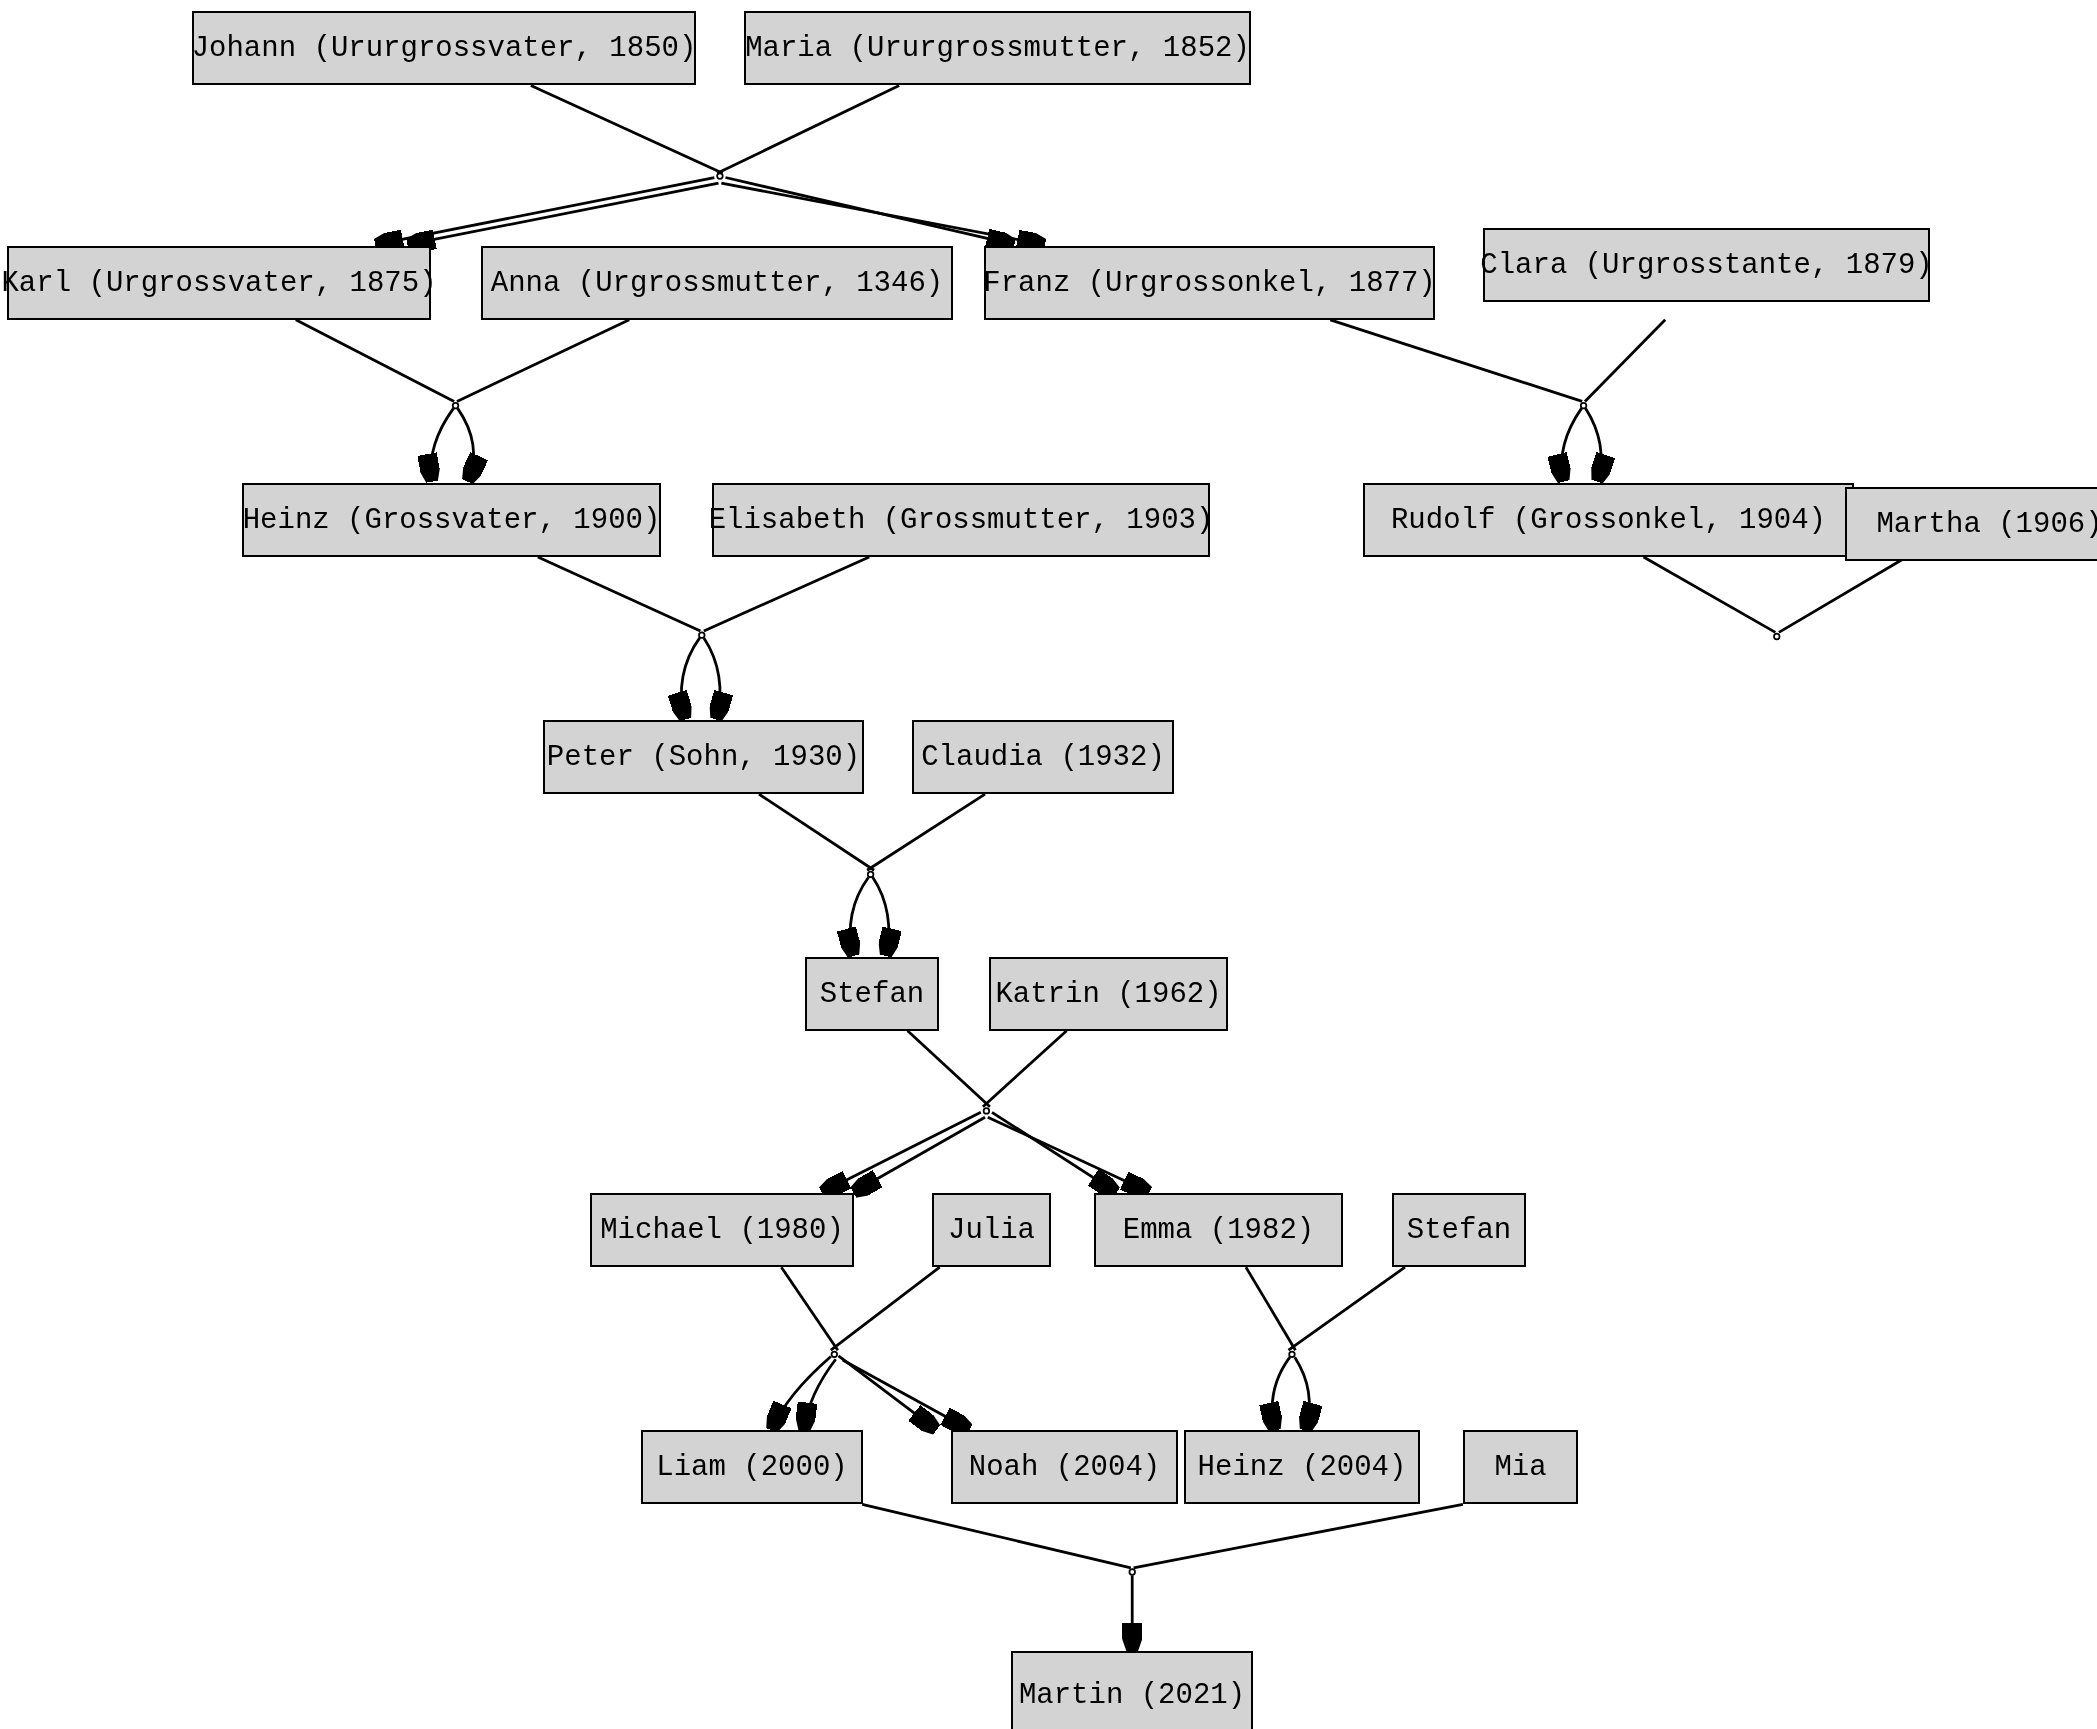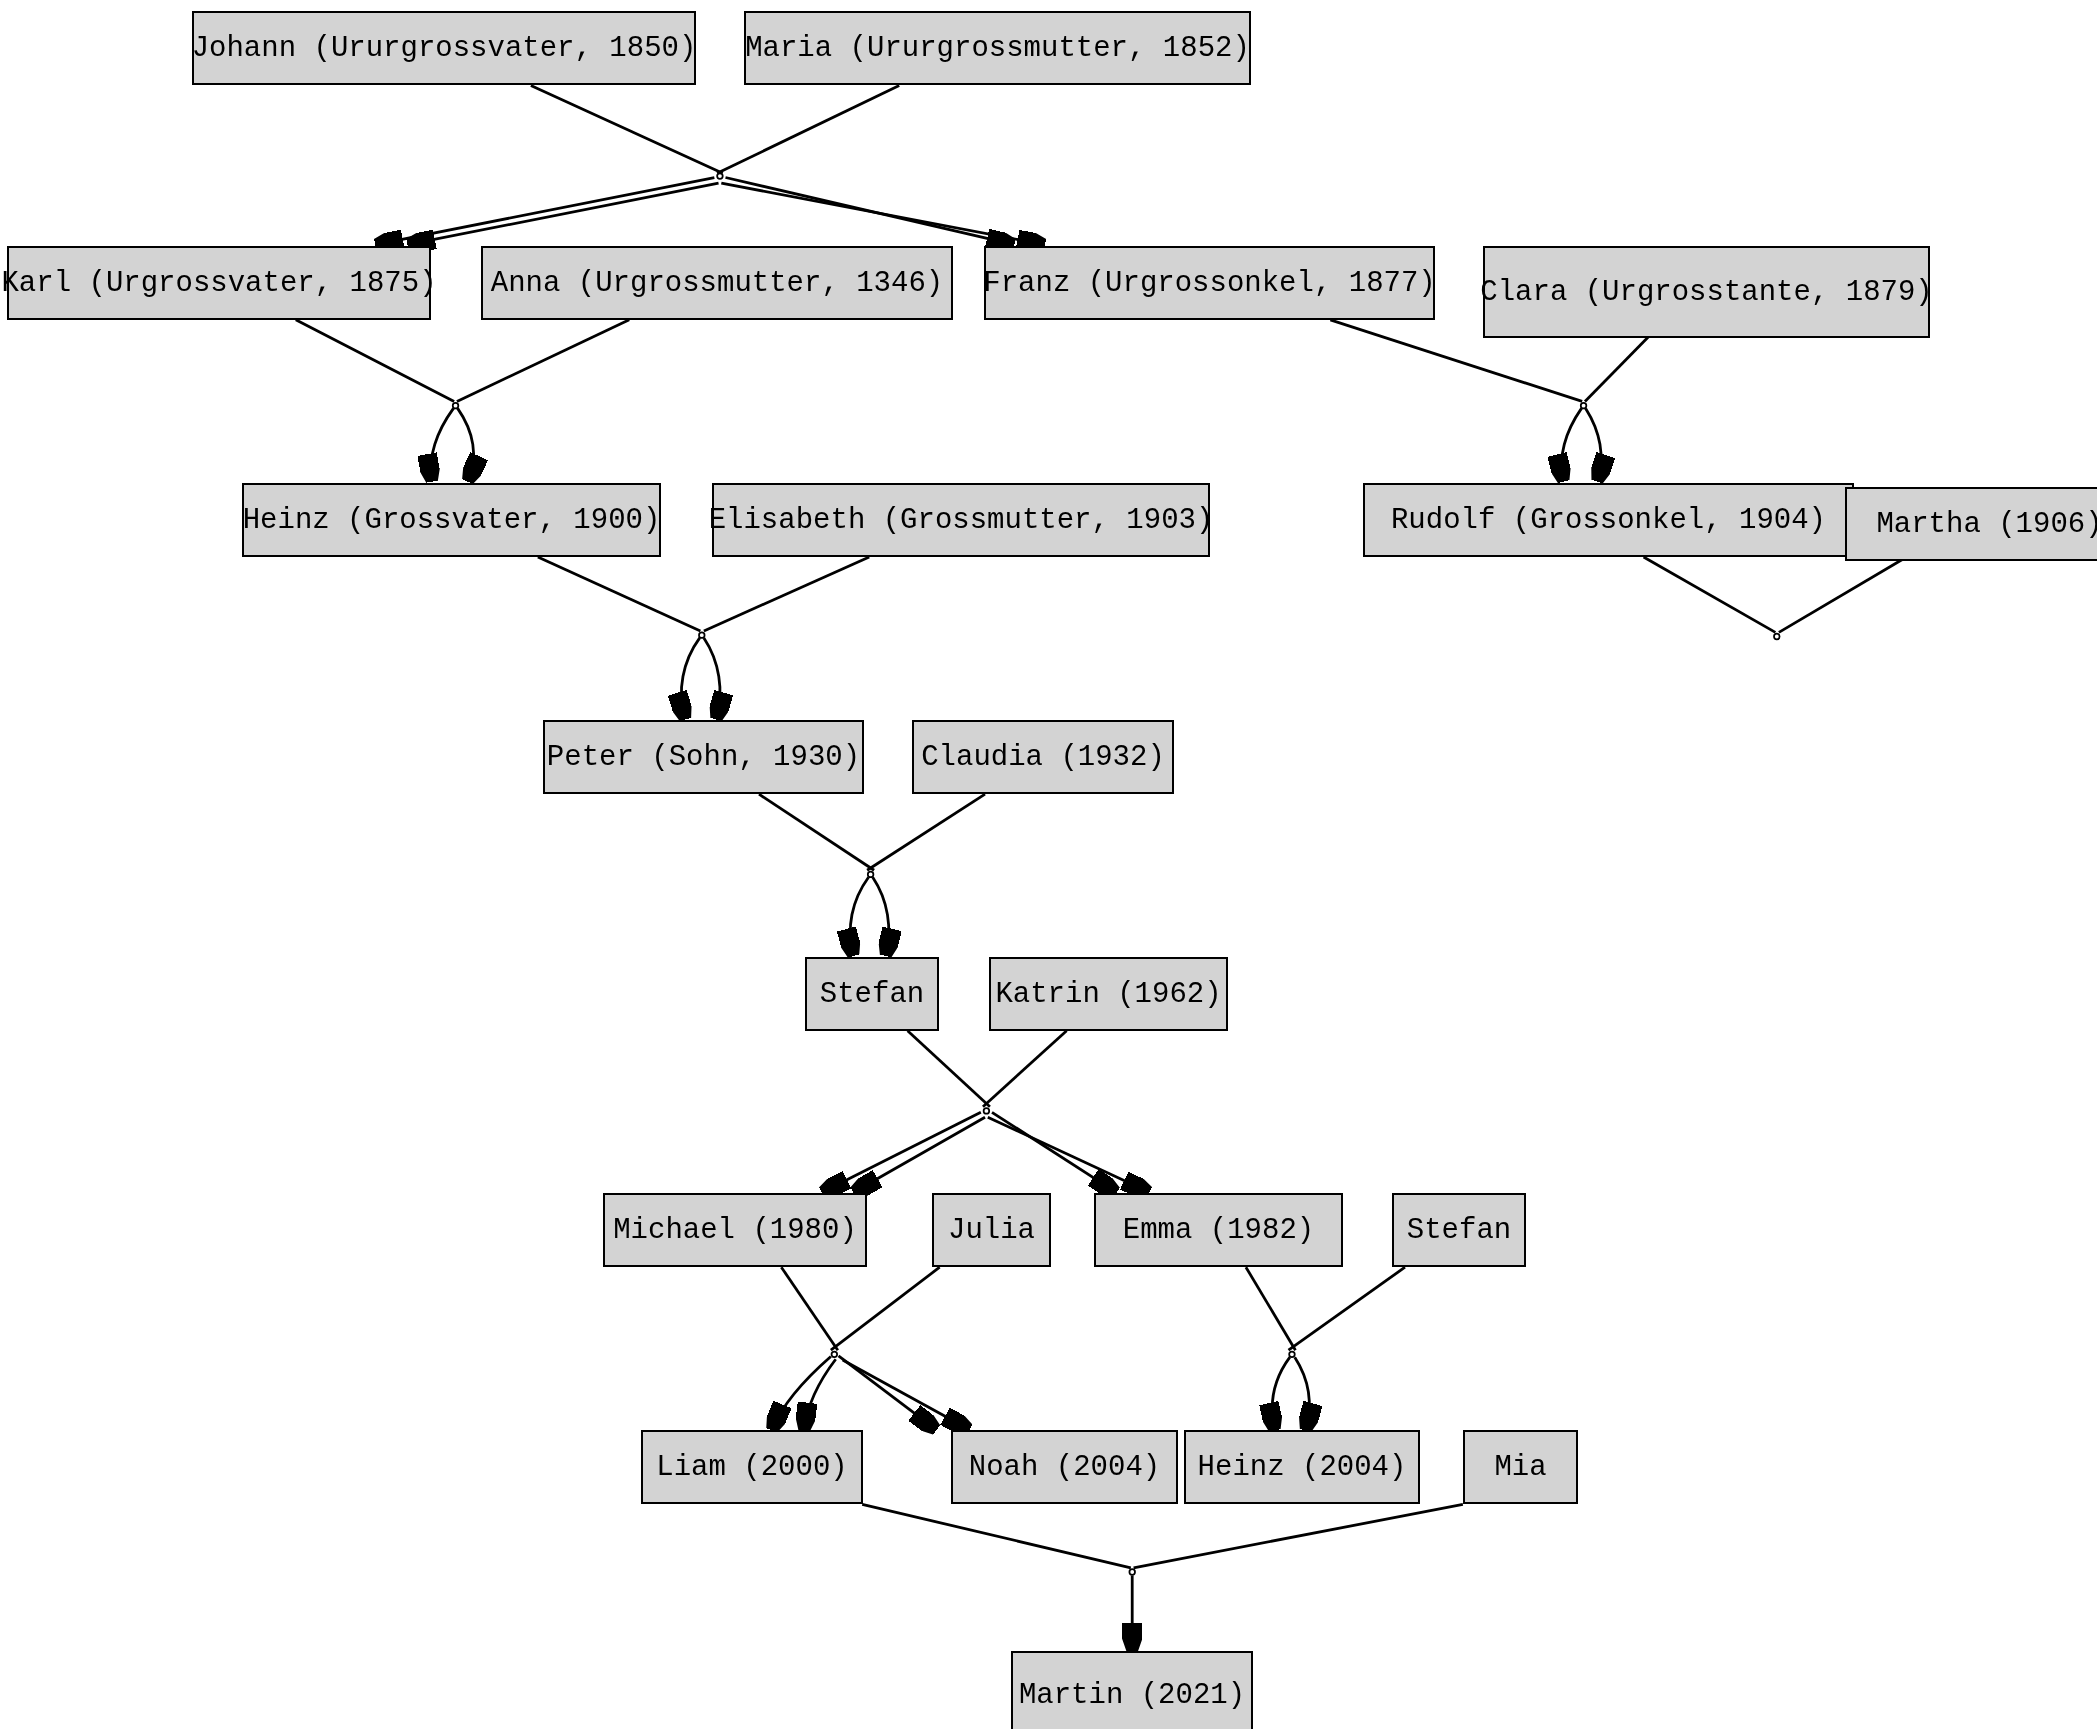--- a/index.html
+++ b/index.html
@@ -111,34 +111,34 @@
     <circle class="union-pt" cx="1623" cy="2253" r="4"></circle>
     <path d="M1623,2258 L1623,2364" marker-end="url(#ah)"></path>
   </svg>
 
   <div class="node" style="left:192px;top:11px;width:504px;height:74px">Johann (Ururgrossvater, 1850)</div>
   <div class="node" style="left:744px;top:11px;width:507px;height:74px">Maria (Ururgrossmutter, 1852)</div>
 
   <div class="node" style="left:7px;top:246px;width:424px;height:74px">Karl (Urgrossvater, 1875)</div>
   <div class="node" style="left:481px;top:246px;width:472px;height:74px">Anna (Urgrossmutter, 1346)</div>
   <div class="node" style="left:984px;top:246px;width:451px;height:74px">Franz (Urgrossonkel, 1877)</div>
-  <div class="node" style="left:1483px;top:246px;width:447px;height:92px">Clara (Urgrosstante, 1879)</div>
+  <div class="node" style="left:1483px;top:228px;width:447px;height:74px">Clara (Urgrosstante, 1879)</div>
 
   <div class="node" style="left:242px;top:483px;width:419px;height:74px">Heinz (Grossvater, 1900)</div>
   <div class="node" style="left:712px;top:483px;width:498px;height:74px">Elisabeth (Grossmutter, 1903)</div>
   <div class="node" style="left:1363px;top:483px;width:491px;height:74px">Rudolf (Grossonkel, 1904)</div>
   <div class="node" style="left:1845px;top:487px;width:289px;height:74px">Martha (1906)</div>
 
   <div class="node" style="left:543px;top:720px;width:321px;height:74px">Peter (Sohn, 1930)</div>
   <div class="node" style="left:912px;top:720px;width:262px;height:74px">Claudia (1932)</div>
 
   <div class="node" style="left:805px;top:957px;width:134px;height:74px">Stefan</div>
   <div class="node" style="left:989px;top:957px;width:239px;height:74px">Katrin (1962)</div>
 
-  <div class="node" style="left:603px;top:1193px;width:264px;height:74px">Michael (1980)</div>
+  <div class="node" style="left:590px;top:1193px;width:264px;height:74px">Michael (1980)</div>
   <div class="node" style="left:932px;top:1193px;width:119px;height:74px">Julia</div>
   <div class="node" style="left:1094px;top:1193px;width:249px;height:74px">Emma (1982)</div>
   <div class="node" style="left:1392px;top:1193px;width:134px;height:74px">Stefan</div>
 
   <div class="node" style="left:641px;top:1430px;width:222px;height:74px">Liam (2000)</div>
   <div class="node" style="left:951px;top:1430px;width:227px;height:74px">Noah (2004)</div>
   <div class="node" style="left:1184px;top:1430px;width:236px;height:74px">Heinz (2004)</div>
   <div class="node" style="left:1463px;top:1430px;width:115px;height:74px">Mia</div>
 
   <div class="node" style="left:1011px;top:1651px;width:242px;height:88px">Martin (2021)</div>

